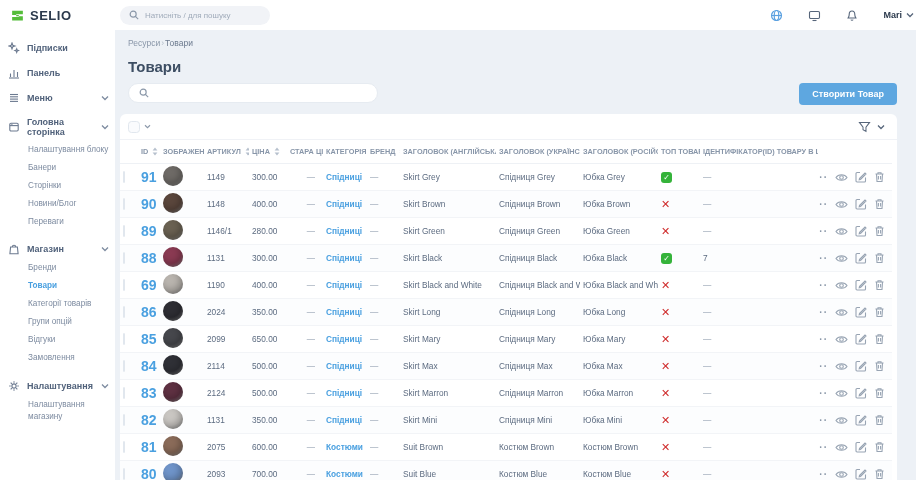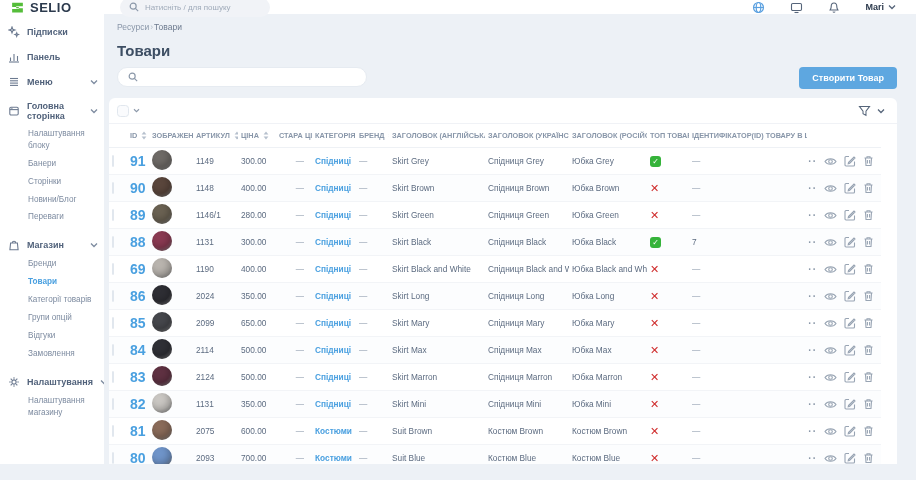--- a/index.html
+++ b/index.html
@@ -1,32 +1,32 @@
 <!DOCTYPE html>
 <html><head>
 <meta charset="utf-8">
 <style>
   * { margin:0; padding:0; box-sizing:border-box; }
   html,body { width:916px; height:480px; overflow:hidden; }
   body { font-family:"Liberation Sans","DejaVu Sans",sans-serif; background:#edf1f6; color:#56657a; }
 
   
-  .topbar { height:14px; background:#fff; display:flex; align-items:center; padding:0 20px 0 10px; position:relative; z-index:5; }
+  .topbar { height:30px; background:#fff; display:flex; align-items:center; padding:0 2px 0 10px; position:relative; z-index:5; }
   .logo { display:flex; align-items:center; gap:5px; width:110px; }
   .logo-text { font-size:13px; font-weight:800; color:#2c3a4d; letter-spacing:.5px; }
   .tb-search { display:flex; align-items:center; gap:6px; background:#f1f3f7; border-radius:12px; height:19px; width:150px; padding:0 9px; }
   .tb-search input { border:0; outline:0; background:transparent; font-size:8px; color:#56657a; width:100%; font-family:inherit; }
   .tb-search input::placeholder { color:#a0abba; }
   .tb-right { margin-left:auto; display:flex; gap:25px; }
   .tb-user { display:flex; align-items:center; gap:4px; font-size:9px; font-weight:700; color:#2c3a4d; cursor:pointer; }
   .icon-btn { display:flex; align-items:center; cursor:pointer; }
 
   
   .shell { display:flex; height:450px; }
-  .sidebar { width:104px; background:#fff; padding:12px 6px 0 8px; overflow:hidden; flex:none; }
+  .sidebar { width:115px; background:#fff; padding:12px 6px 0 8px; overflow:hidden; flex:none; }
   .main { flex:1; padding:8px 19px 0 5px; overflow:hidden; }
 
   
   .sb-section { display:flex; align-items:center; gap:7px; margin-top:13px; cursor:pointer; }
   .sb-section:first-child { margin-top:0; }
   .sb-sec-label { font-size:9px; font-weight:600; color:#51627b; flex:1; }
   .sb-chev { color:#7e8ca0; flex:none; }
   .sb-children { margin:4px 0 2px 20px; }
   .sb-child { font-size:8.2px; color:#7d8ba0; line-height:1.45; padding:3px 0; cursor:pointer; }
   .sb-child.active { color:#4aa0e0; font-weight:600; }

